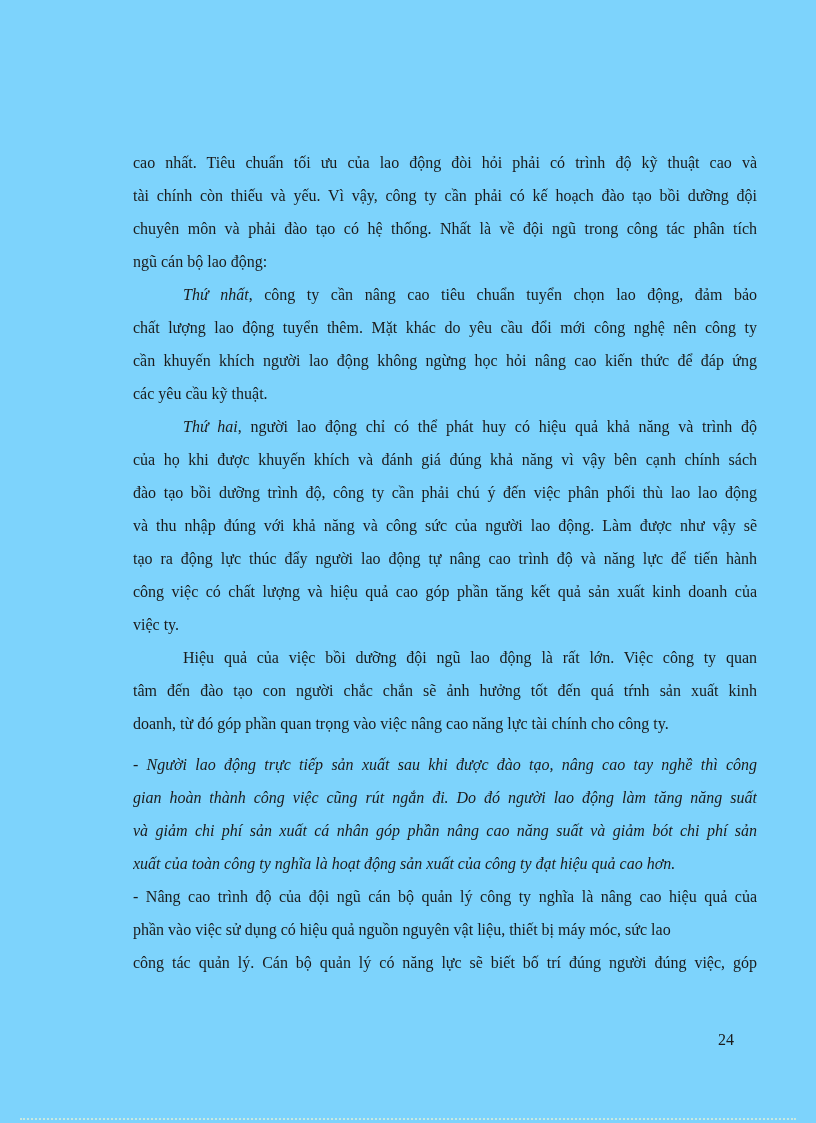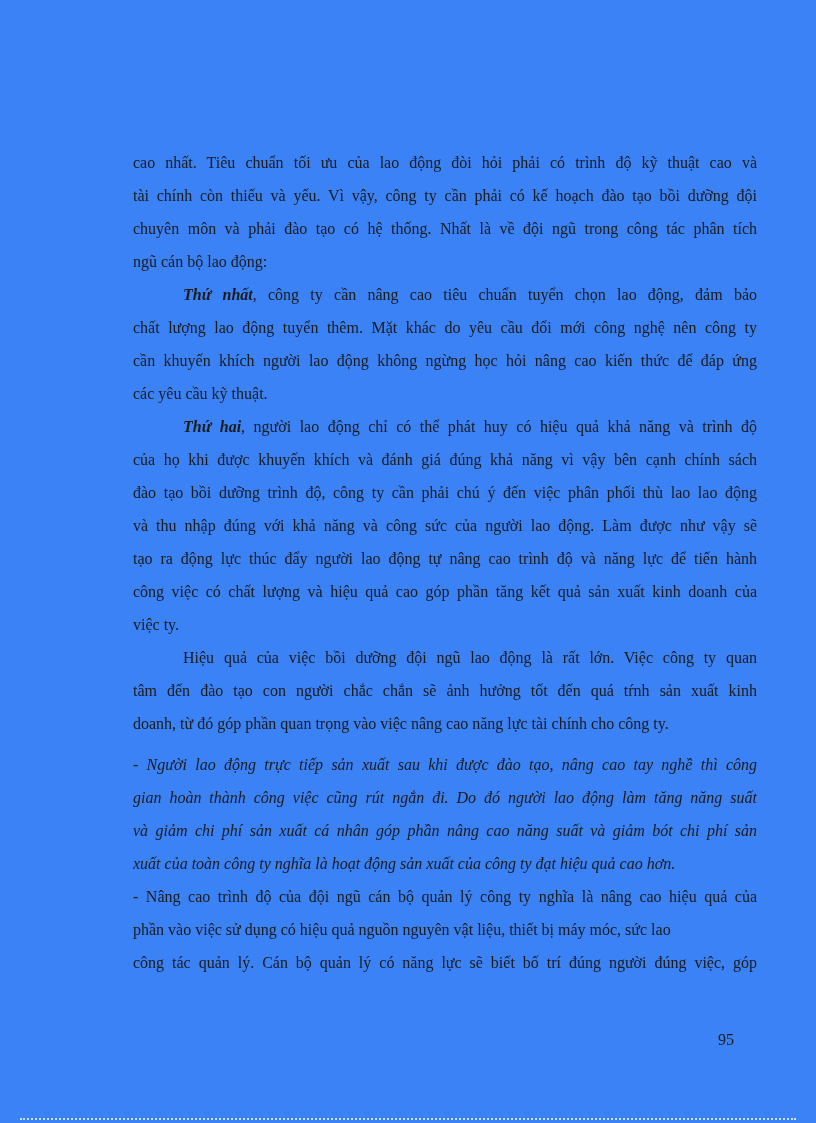--- a/index.html
+++ b/index.html
@@ -4,21 +4,21 @@
 <style>
   html, body {
     margin: 0;
     padding: 0;
     background: #ffffff;
   }
   .page {
     position: relative;
     width: 816px;
     height: 1123px;
-    background: #3b82f6;
+    background: #7dd3fc;
     overflow: hidden;
     font-family: "Liberation Serif", "DejaVu Serif", serif;
     color: #1b1b1b;
   }
   .text-block {
     position: absolute;
     left: 133px;
     top: 146px;
     width: 624px;
     font-size: 16px;
@@ -38,21 +38,21 @@
     text-align: justify;
     text-align-last: justify;
   }
   .line.last {
     text-align-last: left;
   }
   .line.indent {
     text-indent: 50px;
   }
   .lead {
-    font-weight: bold;
+    font-weight: normal;
     font-style: italic;
   }
   .page-number {
     position: absolute;
     left: 718px;
     top: 1028px;
     width: 40px;
     font-size: 16px;
     line-height: 24px;
     text-align: left;
@@ -103,15 +103,15 @@
         <div class="line">gian hoàn thành công việc cũng rút ngắn đi. Do đó người lao động làm tăng năng suất</div>
         <div class="line">và giảm chi phí sản xuất cá nhân góp phần nâng cao năng suất và giảm bót chi phí sản</div>
         <div class="line last">xuất của toàn công ty nghĩa là hoạt động sản xuất của công ty đạt hiệu quả cao hơn.</div>
       </div>
       <div class="paragraph">
         <div class="line">- Nâng cao trình độ của đội ngũ cán bộ quản lý công ty nghĩa là nâng cao hiệu quả của</div>
         <div class="line last">phần vào việc sử dụng có hiệu quả nguồn nguyên vật liệu, thiết bị máy móc, sức lao</div>
         <div class="line">công tác quản lý. Cán bộ quản lý có năng lực sẽ biết bố trí đúng người đúng việc, góp</div>
       </div>
     </div>
-  <div class="page-number">95</div>
+  <div class="page-number">24</div>
   <div class="bottom-dotted-line"></div>
 </div>
 
 </body></html>

